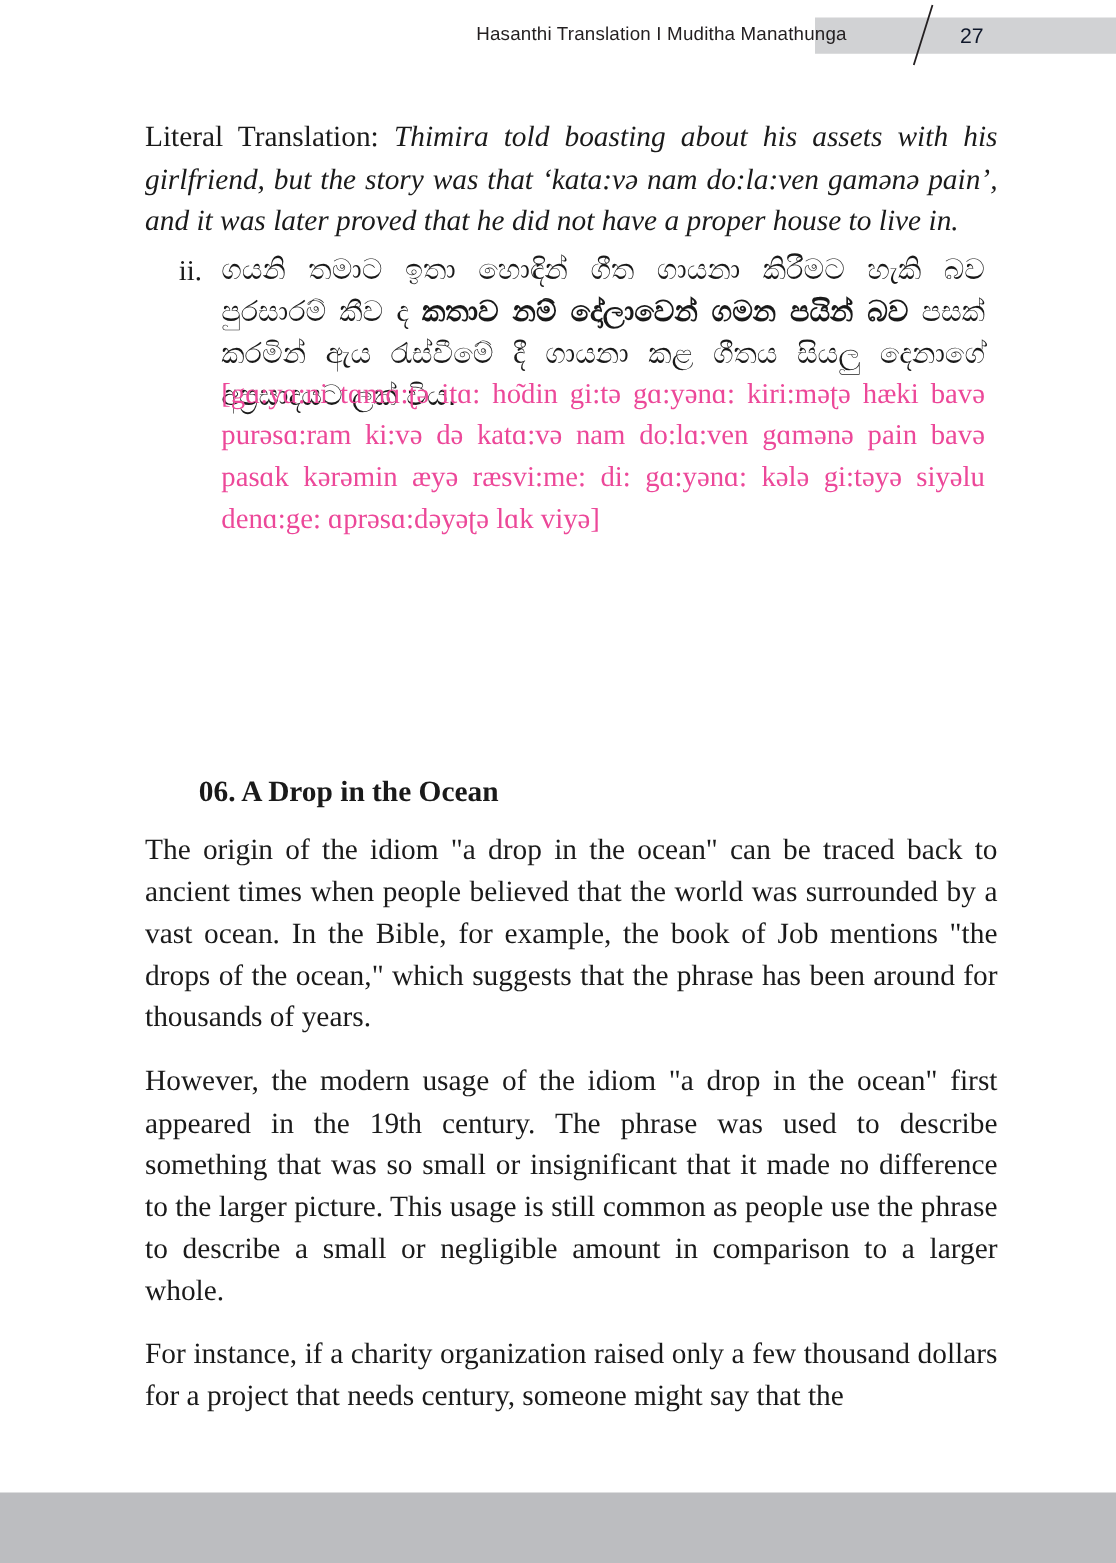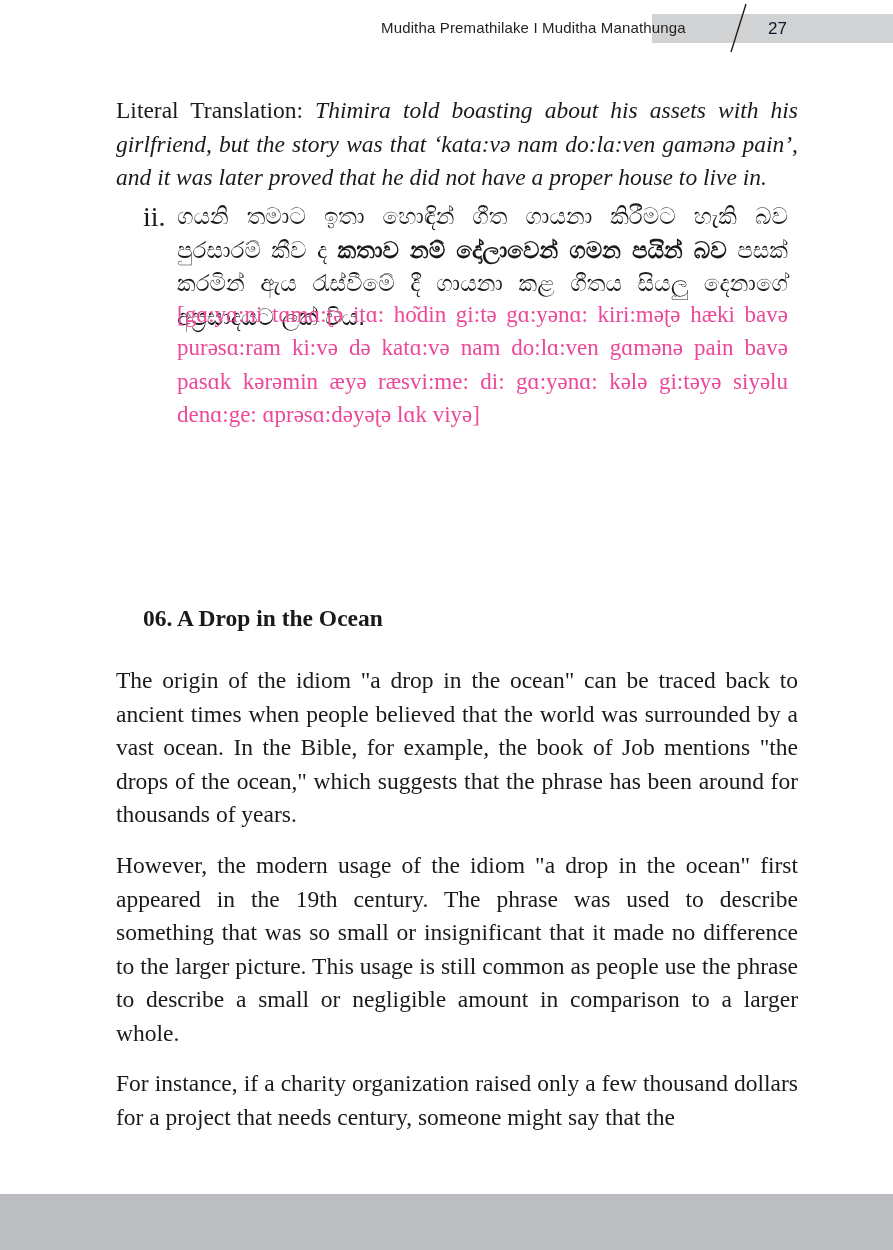--- a/index.html
+++ b/index.html
@@ -76,21 +76,21 @@
       position: absolute;
       left: 143px;
       top: 200px;
       width: 645px;
     }
     .example-label {
       position: absolute;
       left: 0;
       top: 0;
       font-family: "Liberation Serif", "DejaVu Serif", serif;
-      font-size: 28px;
+      font-size: 23px;
       line-height: 33.6px;
       color: #1a1a1a;
     }
     .sinhala-block {
       position: absolute;
       left: 34px;
       top: 0;
       width: 611px;
       font-family: "DejaVu Sans", "Liberation Sans", sans-serif;
       font-size: 23px;
@@ -113,21 +113,21 @@
     .p-lit2 { top: 436px; }
 
     .section-heading {
       position: absolute;
       left: 143px;
       top: 603px;
       font-family: "Liberation Serif", "DejaVu Serif", serif;
       font-size: 23.5px;
       font-weight: bold;
       color: #1a1a1a;
-      margin: 0;
+      margin: 16px;
       line-height: 30px;
     }
     .p-origin { top: 654px; }
     .p-modern { top: 839px; }
     .p-instance { top: 1057px; }
 
     
     .footer-band {
       position: absolute;
       left: 0;
@@ -136,21 +136,21 @@
       height: 56px;
       background: #bcbdc0;
     }
   </style>
 </head>
 <body>
 
 <div class="page">
 
   <div class="header-band" style="background: rgb(209, 210, 212);"></div>
-  <div class="header-authors">Muditha Premathilake I Muditha Manathunga</div>
+  <div class="header-authors">Hasanthi Translation I Muditha Manathunga</div>
   <svg class="header-slash" width="893" height="60">
     <line x1="746" y1="4" x2="731" y2="52" stroke="#231f20" stroke-width="1.4"></line>
   </svg>
   <div class="page-number">27</div>
 
   <p class="body-text p-lit1"><span>Literal Translation: </span><span class="ital">Thimira told boasting about his assets with his girlfriend, but the story was that ‘kata:və nam do:la:ven gamənə pain’, and it was later proved that he did not have a proper house to live in.</span></p>
 
   <div class="example-ii">
     <div class="example-label">ii.</div>
     <div class="sinhala-block"><span>ගයනි තමාට ඉතා හොඳින් ගීත ගායනා කිරීමට හැකි බව පුරසාරම් කීව ද </span><b>කතාව නම් දෝලාවෙන් ගමන පයින් බව</b><span> පසක් කරමින් ඇය රැස්වීමේ දී ගායනා කළ ගීතය සියලු දෙනාගේ අප්‍රසාදයට ලක් විය.</span></div>

